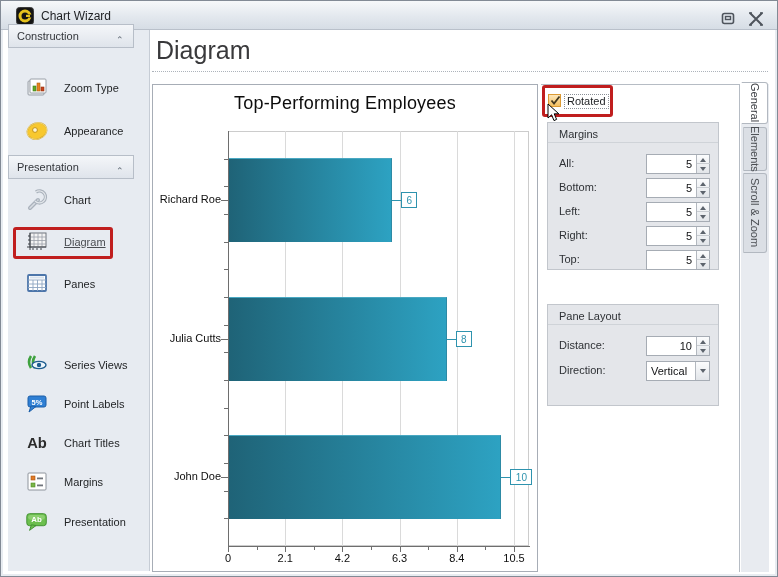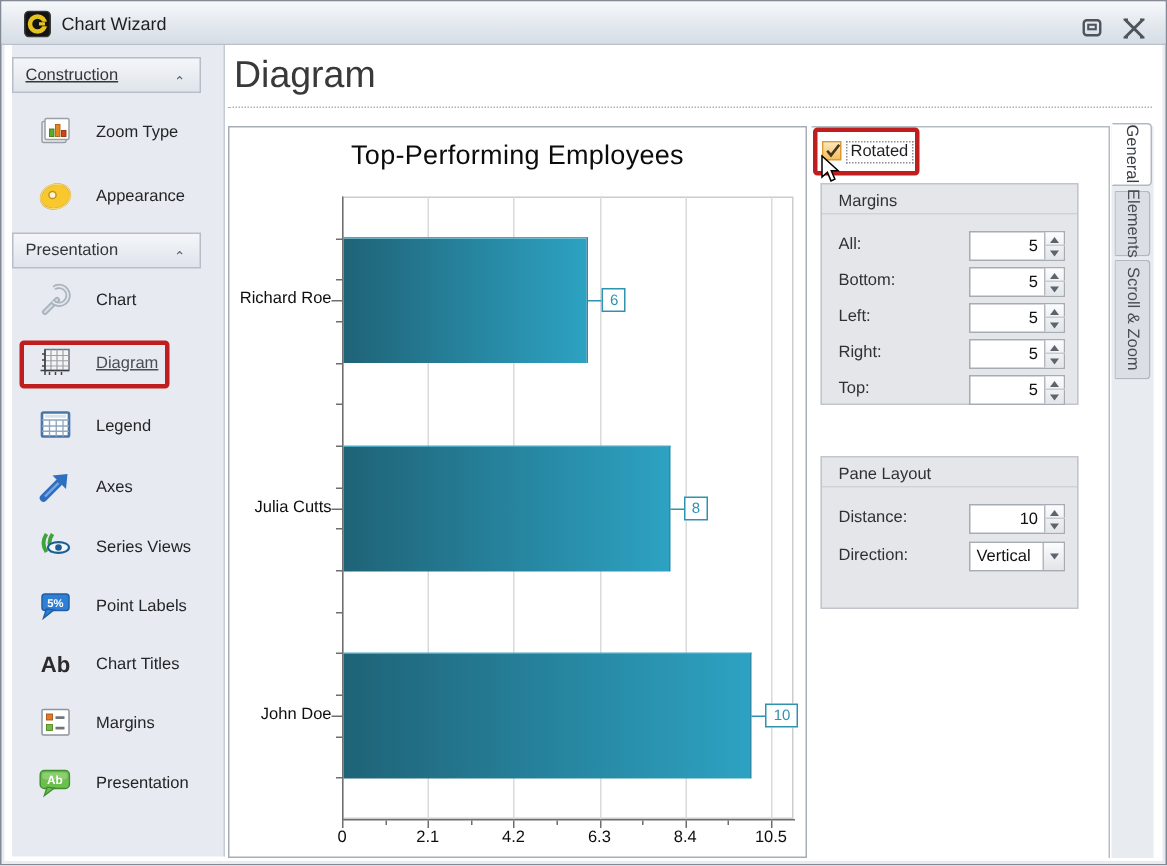--- a/index.html
+++ b/index.html
@@ -107,21 +107,21 @@
       <rect x="5.5" y="4.5" width="5" height="3" fill="none" stroke="#4e545c" stroke-width="1.4"></rect>
     </svg>
     <svg class="win-btn btn-close" viewBox="0 0 16 14">
       <path d="M2 1 L14 13 M14 1 L2 13" stroke="#4e545c" stroke-width="2" fill="none"></path>
       <path d="M1 1 L4 1 M12 1 L15 1 M1 13 L4 13 M12 13 L15 13" stroke="#4e545c" stroke-width="1.3"></path>
     </svg>
   </div>
 
   <div class="sidebar"></div>
 
-  <div class="nav-header" style="top:38px;text-decoration:underline;">
+  <div class="nav-header" style="top:24px;">
     <span>Construction</span>
     <span class="chev">⌃</span>
   </div>
 
   <div class="nav-item" style="top:75px;">
     <span class="ic">
       <svg width="24" height="24" viewBox="0 0 24 24">
         <rect x="3" y="5" width="16" height="14" rx="1" fill="#e8eaec" stroke="#9aa0a8"></rect>
         <rect x="5" y="3" width="16" height="14" rx="1" fill="#ffffff" stroke="#9aa0a8"></rect>
         <rect x="8" y="10" width="3" height="5" fill="#5fa829" stroke="#3e7d16" stroke-width="0.6"></rect>
@@ -172,33 +172,23 @@
   </div>
 
   <div class="nav-item" style="top:271px;">
     <span class="ic">
       <svg width="26" height="26" viewBox="0 0 26 26">
         <rect x="4" y="4" width="18" height="16" rx="1" fill="#ffffff" stroke="#4c75aa" stroke-width="1.8"></rect>
         <path d="M4 9 H22 M9 9 V20 M13.5 9 V20 M18 9 V20 M4 13 H22 M4 16.5 H22" stroke="#8fa6c2" stroke-width="0.9"></path>
         <rect x="6" y="5.5" width="14" height="2" fill="#d8e2ee"></rect>
       </svg>
     </span>
-    <span class="lbl">Legend</span>
-  </div>
-
-  <div class="nav-item" style="top:312px;">
-    <span class="ic">
-      <svg width="26" height="26" viewBox="0 0 26 26">
-        <path d="M5 20 L15 10" stroke="#2e6fc2" stroke-width="5" stroke-linecap="round"></path>
-        <path d="M11 5 L21 4 L20 14 Z" fill="#2e6fc2"></path>
-        <path d="M6 19 L15 10" stroke="#7aa7e0" stroke-width="1.6"></path>
-      </svg>
-    </span>
-    <span class="lbl">Axes</span>
-  </div>
+    <span class="lbl">Panes</span>
+  </div>
+
 
   <div class="nav-item" style="top:352px;">
     <span class="ic">
       <svg width="26" height="26" viewBox="0 0 26 26">
         <path d="M7 4 q-4 6 0 12 M11 4 q-4 6 0 12" fill="none" stroke="#3fa23f" stroke-width="2.6"></path>
         <ellipse cx="15" cy="13" rx="7" ry="3.6" fill="#eef6fb" stroke="#1e5d8f" stroke-width="1.4"></ellipse>
         <circle cx="15" cy="13" r="2.2" fill="#1e5d8f"></circle>
       </svg>
     </span>
     <span class="lbl">Series Views</span>

